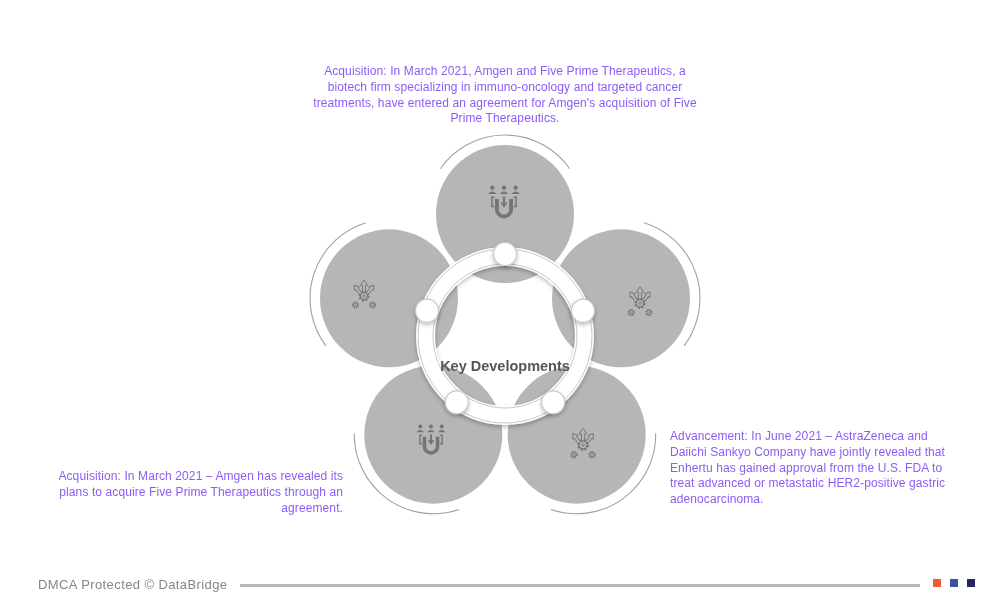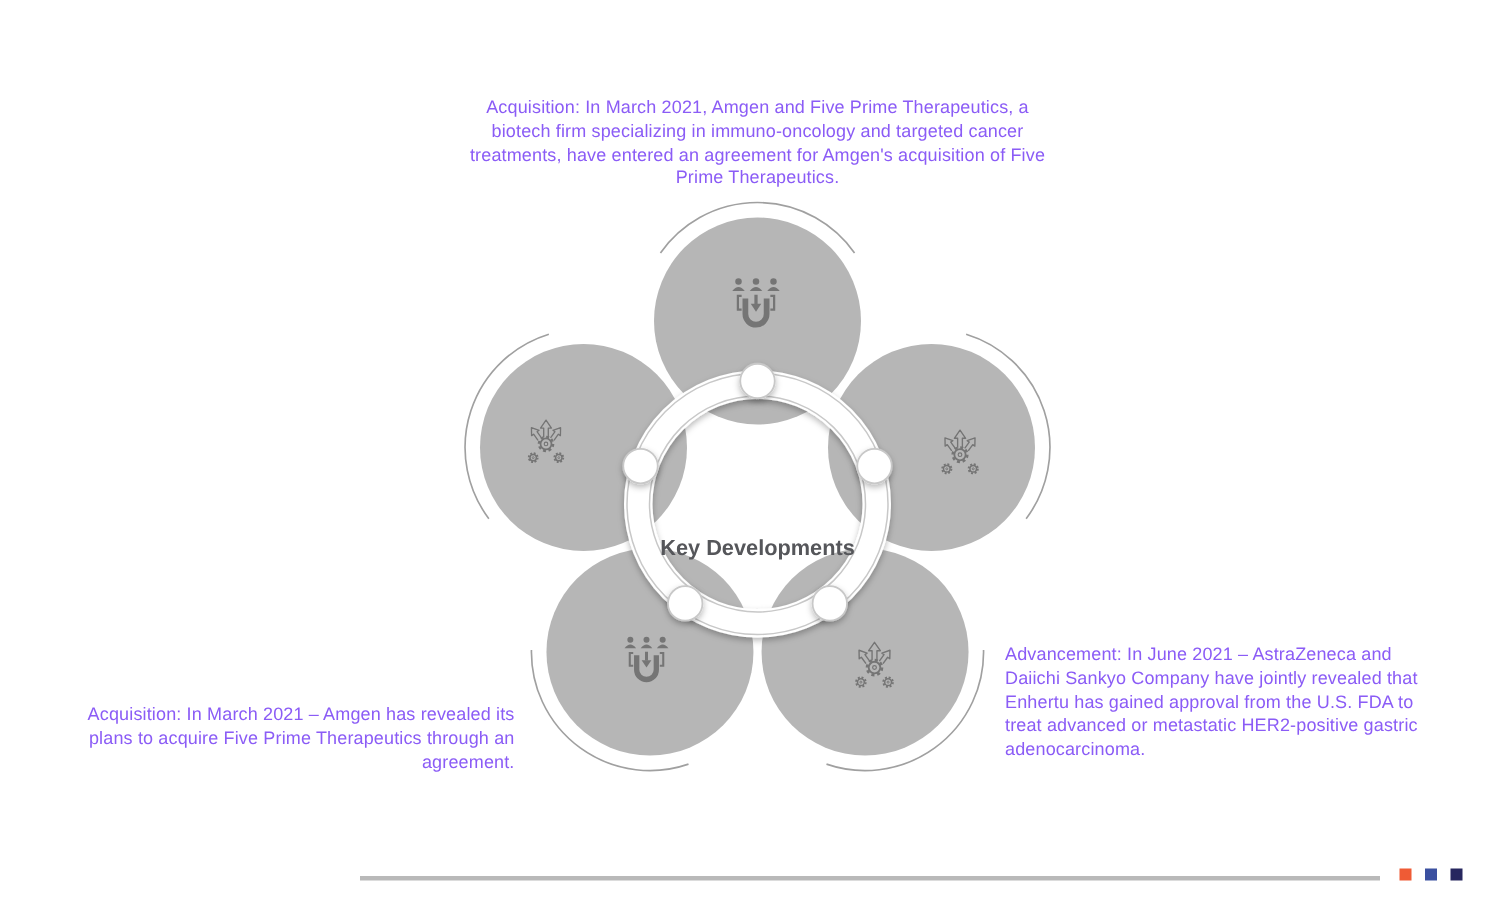--- a/index.html
+++ b/index.html
@@ -122,18 +122,19 @@
   <div class="center-label">Key Developments</div>
 
   <div class="note center" style="left:305px;top:64px;width:400px;">Acquisition: In March 2021, Amgen and Five Prime Therapeutics, a biotech firm specializing in immuno-oncology and targeted cancer treatments, have entered an agreement for Amgen's acquisition of Five Prime Therapeutics.</div>
 
 
 
   <div class="note right-align" style="left:48px;top:429px;width:295px;margin-top:40px;">Acquisition: In March 2021 – Amgen has revealed its plans to acquire Five Prime Therapeutics through an agreement.</div>
 
   <div class="note left-align" style="left:670px;top:429px;width:280px;">Advancement: In June 2021 – AstraZeneca and Daiichi Sankyo Company have jointly revealed that Enhertu has gained approval from the U.S. FDA to treat advanced or metastatic HER2-positive gastric adenocarcinoma.</div>
 
+  <div class="footer-text">DMCA Protected © DataBridge</div>
   <div class="footer-line"></div>
   <div class="accent-square sq-0" style="background: rgb(239, 91, 53);"></div>
   <div class="accent-square sq-1" style="background: rgb(59, 80, 160);"></div>
   <div class="accent-square sq-2" style="background: rgb(39, 39, 95);"></div>
 
 </div>
 
 </body></html>

